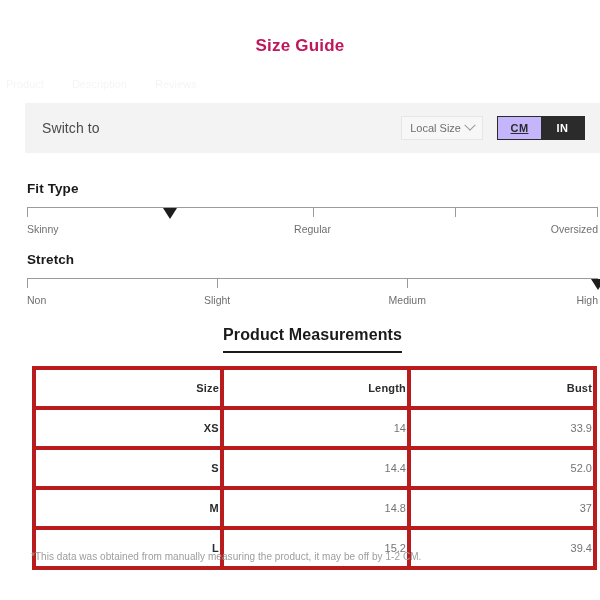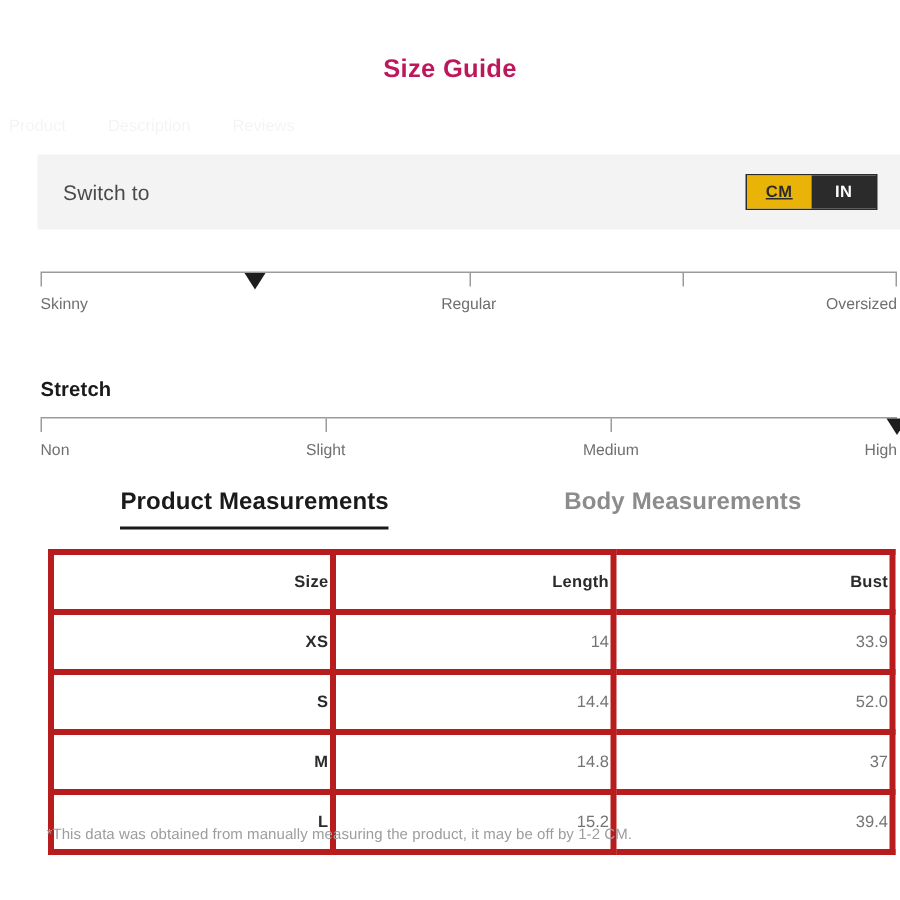--- a/index.html
+++ b/index.html
@@ -99,21 +99,21 @@
   .unit-toggle .u {
     width: 43px;
     display: flex;
     align-items: center;
     justify-content: center;
     font-size: 11px;
     font-weight: bold;
     letter-spacing: 0.4px;
     box-sizing: border-box;
   }
-  .unit-toggle .u.off { background: #eab308; color: #2b2b2b; text-decoration: underline; }
+  .unit-toggle .u.off { background: #c4b5fd; color: #2b2b2b; text-decoration: underline; }
   .unit-toggle .u.on  { background: #2b2b2b; color: #ffffff; }
 
   
   .meter-block { position: absolute; left: 27px; width: 571px; }
   .meter-title {
     font-size: 13.5px;
     font-weight: bold;
     color: #1a1a1a;
     margin: 0 0 11px 0;
     letter-spacing: 0.1px;
@@ -229,28 +229,33 @@
 
 <div class="cutoff-strip">
   <span>Product</span>
   <span>Description</span>
   <span>Reviews</span>
 </div>
 
 <div class="switch-bar">
   <span class="switch-label">Switch to</span>
 
+  <div class="local-size">
+    <span>Local Size</span>
+    <i class="chev"></i>
+  </div>
 
   <div class="unit-toggle">
     <div class="u off">CM</div>
     <div class="u on">IN</div>
   </div>
 </div>
 
 <div class="meter-block" style="top:181px;">
+  <div class="meter-title">Fit Type</div>
   <div class="meter-axis">
     <i class="tick" style="left:0;"></i>
     <i class="tick" style="left:50%;"></i>
     <i class="tick" style="left:75%;"></i>
     <i class="tick" style="right:0;"></i>
     <i class="marker" style="left:25%;"></i>
   </div>
   <div class="meter-labels">
     <span style="left:0;">Skinny</span>
     <span style="left:50%;transform:translateX(-50%);">Regular</span>
@@ -271,23 +276,20 @@
     <span style="left:33.3%;transform:translateX(-50%);">Slight</span>
     <span style="left:66.6%;transform:translateX(-50%);">Medium</span>
     <span style="right:0;">High</span>
   </div>
 </div>
 
 <div class="tabs">
   <div class="tab-cell">
     <div class="tab active">Product Measurements</div>
   </div>
-  <div class="tab-cell">
-    <div class="tab inactive">Body Measurements</div>
-  </div>
 </div>
 
 <table class="size-table">
   <colgroup>
     <col class="col-size">
       <col class="col-mid">
       <col>
   </colgroup>
   <thead>
     <tr>

